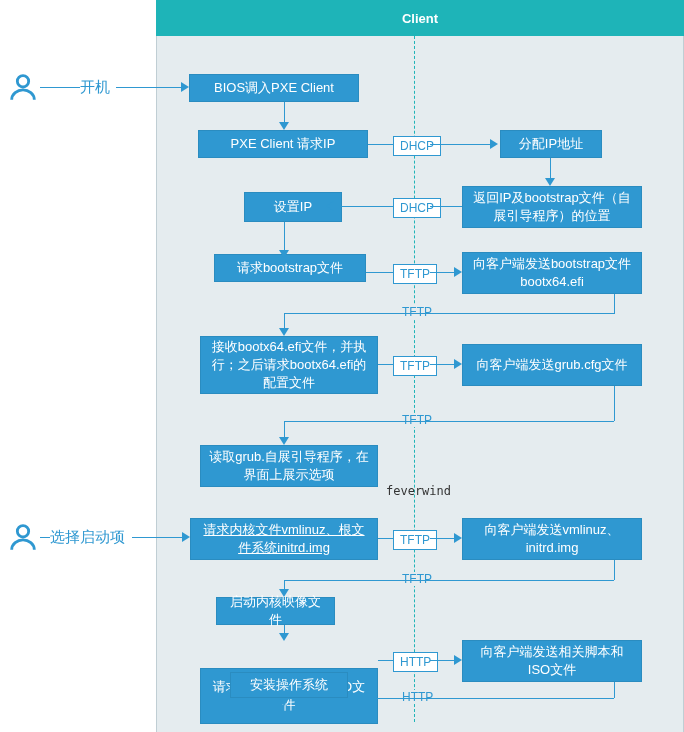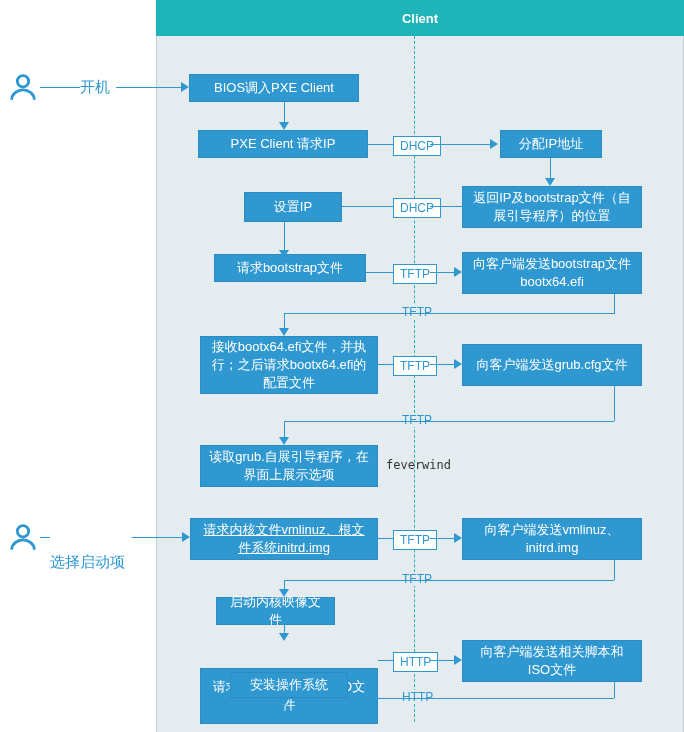--- a/index.html
+++ b/index.html
@@ -41,21 +41,21 @@
 <div class="arrow-line arrow-line-h" style="left:40px; top:87px; width:40px;"></div>
 <div class="arrow-line arrow-line-h" style="left:116px; top:87px; width:65px;"></div>
 <div class="arrow-head-r" style="left:181px; top:82px;"></div>
 
 <div class="user-icon" style="left:6px; top:520px;">
   <svg width="34" height="34" viewBox="0 0 24 24" fill="none" stroke="#2f98d1" stroke-width="2">
     <circle cx="12" cy="8" r="4"></circle>
       <path d="M4 21c0-4 4-7 8-7s8 3 8 7"></path>
   </svg>
 </div>
-<div class="ext-label" style="left:50px; top:528px;margin-top:25px;">选择启动项</div>
+<div class="ext-label" style="left:50px; top:528px;">选择启动项</div>
 <div class="arrow-line arrow-line-h" style="left:40px; top:537px; width:10px;"></div>
 <div class="arrow-line arrow-line-h" style="left:132px; top:537px; width:50px;"></div>
 <div class="arrow-head-r" style="left:182px; top:532px;"></div>
 
 <div class="box" style="left:189px; top:74px; width:170px; height:28px;">BIOS调入PXE Client</div>
 <div class="box" style="left:198px; top:130px; width:170px; height:28px;">PXE Client 请求IP</div>
 <div class="box" style="left:244px; top:192px; width:98px; height:30px;">设置IP</div>
 <div class="box" style="left:214px; top:254px; width:152px; height:28px;">请求bootstrap文件</div>
 <div class="box" style="left:200px; top:336px; width:178px; height:58px;">接收bootx64.efi文件，并执行；之后请求bootx64.efi的配置文件</div>
 <div class="box" style="left:200px; top:445px; width:178px; height:42px;">读取grub.自展引导程序，在界面上展示选项</div>
@@ -76,21 +76,21 @@
 <div class="label-box" style="left:393px; top:264px;">TFTP</div>
 <div class="label-box" style="left:393px; top:356px;">TFTP</div>
 <div class="label-box" style="left:393px; top:530px;">TFTP</div>
 <div class="label-box" style="left:393px; top:652px;">HTTP</div>
 
 <div class="tftp-label" style="left:398px; top:305px;">TFTP</div>
 <div class="tftp-label" style="left:398px; top:413px;">TFTP</div>
 <div class="tftp-label" style="left:398px; top:572px;">TFTP</div>
 <div class="tftp-label" style="left:398px; top:690px;">HTTP</div>
 
-<div class="watermark" style="left:386px; top:458px;text-align:right;">feverwind</div>
+<div class="watermark" style="left:386px; top:484px;text-align:right;">feverwind</div>
 
 <div class="arrow-line arrow-line-v" style="left:284px; top:102px; height:20px;"></div>
 <div class="arrow-head-d" style="left:279px; top:122px;"></div>
 <div class="arrow-line arrow-line-v" style="left:284px; top:222px; height:28px;"></div>
 <div class="arrow-head-d" style="left:279px; top:250px;"></div>
 <div class="arrow-line arrow-line-v" style="left:284px; top:625px; height:8px;"></div>
 <div class="arrow-head-d" style="left:279px; top:633px;"></div>
 
 <div class="arrow-line arrow-line-v" style="left:550px; top:158px; height:20px;"></div>
 <div class="arrow-head-d" style="left:545px; top:178px;"></div>

